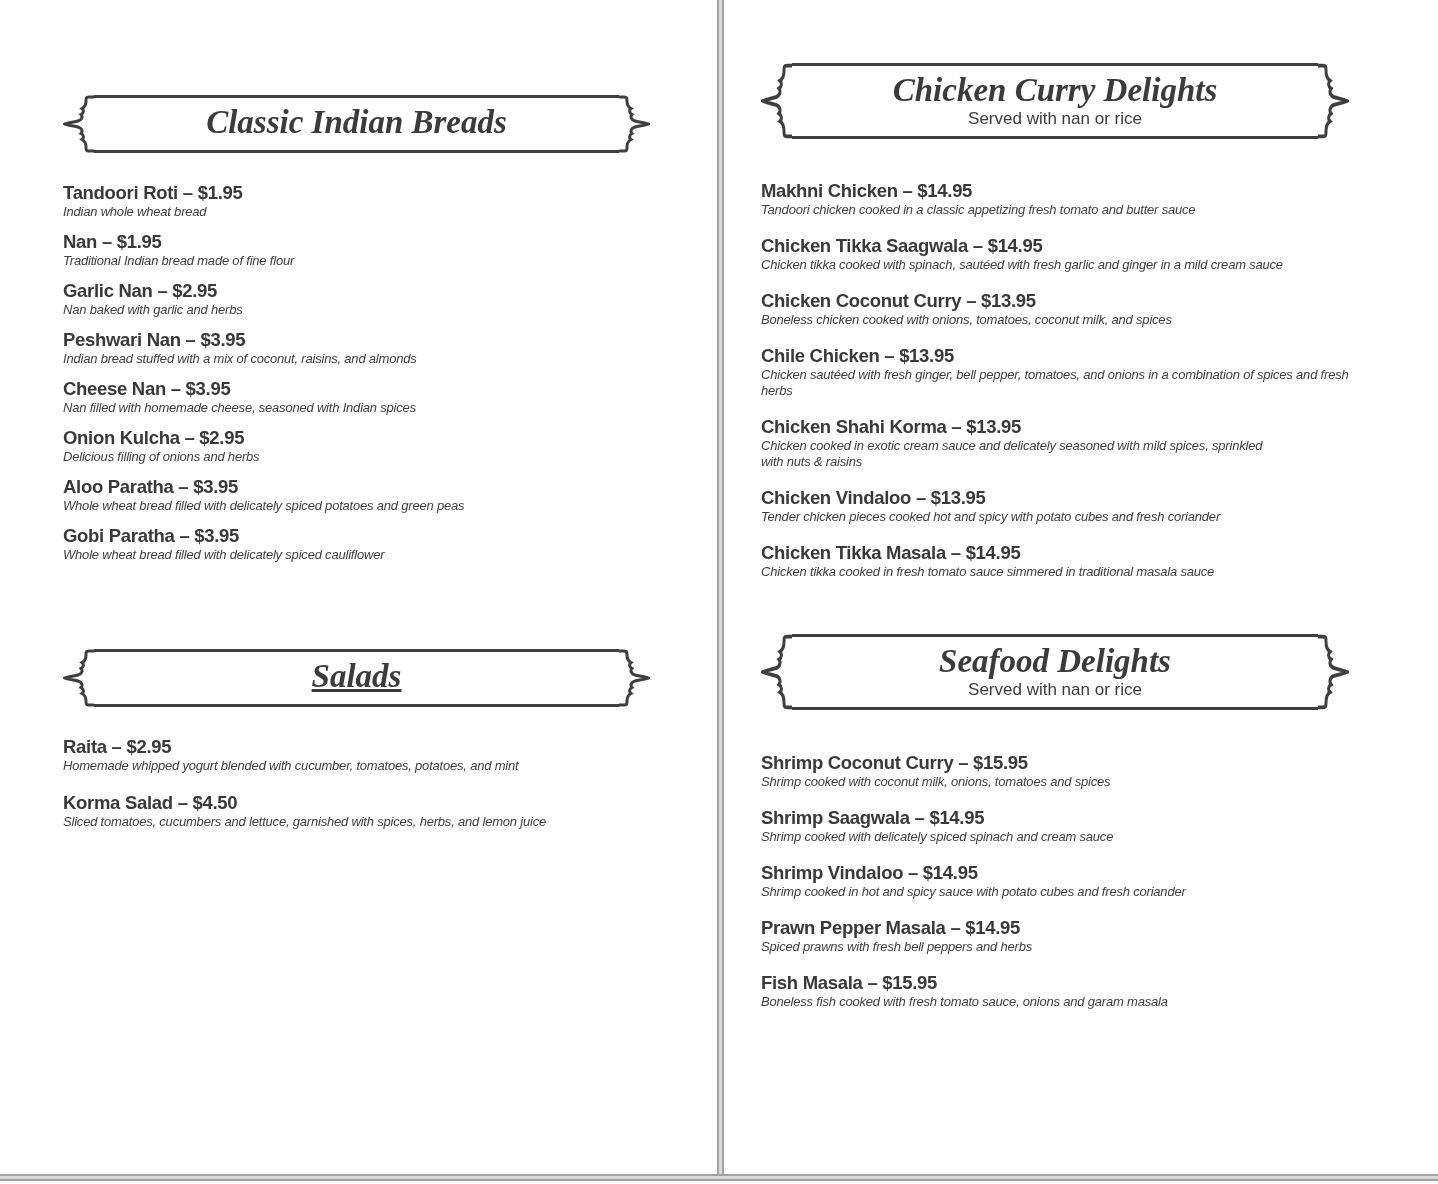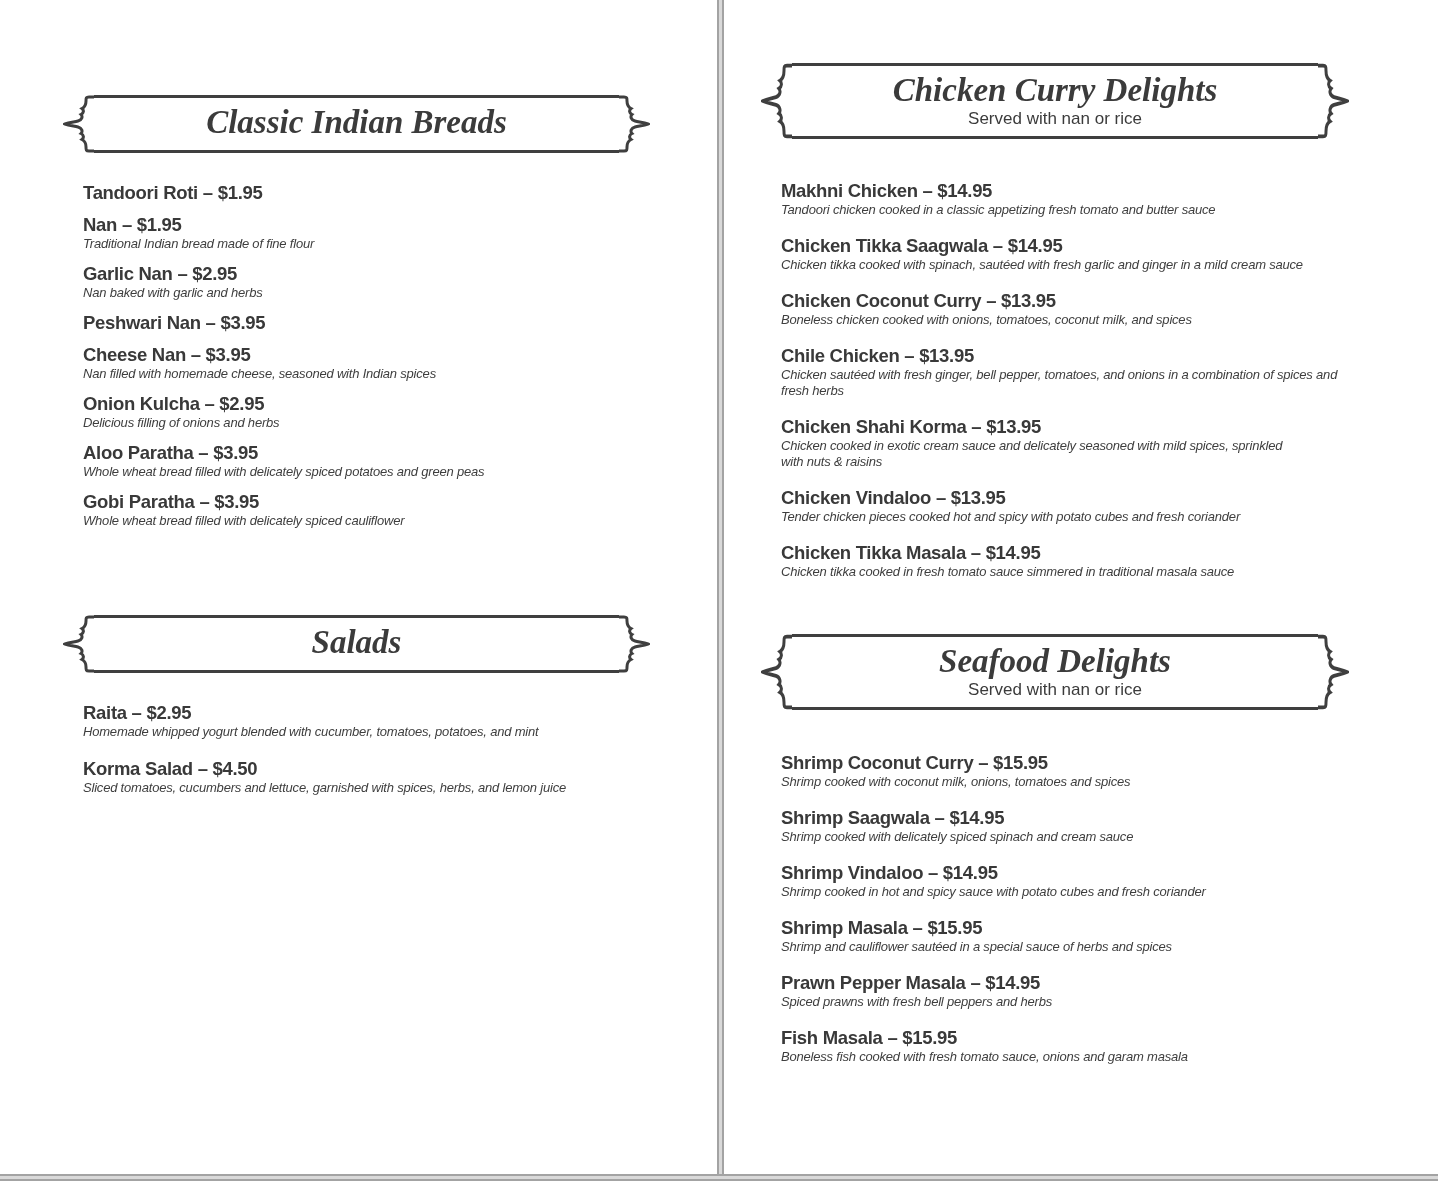--- a/index.html
+++ b/index.html
@@ -34,29 +34,29 @@
     color:#3b3b3b;
   }
   .banner-subtitle {
     font-size:17px; line-height:20px;
     color:#3b3b3b;
   }
   .banner-subtitle:empty { display:none; }
 
   
   .page-left  section:nth-of-type(1) .banner { margin-top:95px; }
-  .page-left  section:nth-of-type(2) .banner { margin-top:86px; }
+  .page-left  section:nth-of-type(2) .banner { margin-top:86px;text-decoration:underline; }
   .page-right section:nth-of-type(1) .banner { margin-top:63px; }
   .page-right section:nth-of-type(2) .banner { margin-top:54px; }
 
   .page-left  .items { margin-top:29px; }
   .page-right .items { margin-top:41px; }
   .page-right section:nth-of-type(2) .items { margin-top:42px; }
 
-  .menu-item { margin-bottom:11px;margin-left:20px; }
+  .menu-item { margin-bottom:11px; }
   .page-right .menu-item { margin-bottom:17px; }
   .page-left section:nth-of-type(2) .menu-item { margin-bottom:18px; }
 
   .item-title {
     font-size:18.5px; font-weight:bold; line-height:21px;
     letter-spacing:-0.3px; color:#393939;
   }
   .item-desc {
     font-size:13px; font-style:italic; line-height:16px;
     letter-spacing:-0.2px; margin-top:1px;
@@ -99,20 +99,21 @@
           </svg>
         </span>
     </div>
     <div class="items">
   <div class="menu-item">
     <div class="item-title">
       <span class="item-name">Tandoori Roti</span>
       <span class="item-sep">–</span>
       <span class="item-price">$1.95</span>
     </div>
+    <div class="item-desc">Indian whole wheat bread</div>
   </div>
 
   <div class="menu-item">
     <div class="item-title">
       <span class="item-name">Nan</span>
       <span class="item-sep">–</span>
       <span class="item-price">$1.95</span>
     </div>
     <div class="item-desc">Traditional Indian bread made of fine flour</div>
   </div>
@@ -125,20 +126,21 @@
     </div>
     <div class="item-desc">Nan baked with garlic and herbs</div>
   </div>
 
   <div class="menu-item">
     <div class="item-title">
       <span class="item-name">Peshwari Nan</span>
       <span class="item-sep">–</span>
       <span class="item-price">$3.95</span>
     </div>
+    <div class="item-desc">Indian bread stuffed with a mix of coconut, raisins, and almonds</div>
   </div>
 
   <div class="menu-item">
     <div class="item-title">
       <span class="item-name">Cheese Nan</span>
       <span class="item-sep">–</span>
       <span class="item-price">$3.95</span>
     </div>
     <div class="item-desc">Nan filled with homemade cheese, seasoned with Indian spices</div>
   </div>
@@ -335,42 +337,34 @@
 
   <div class="menu-item">
     <div class="item-title">
       <span class="item-name">Shrimp Vindaloo</span>
       <span class="item-sep">–</span>
       <span class="item-price">$14.95</span>
     </div>
     <div class="item-desc">Shrimp cooked in hot and spicy sauce with potato cubes and fresh coriander</div>
   </div>
 
-  <div class="menu-item">
-    <div class="item-title">
-      <span class="item-name">Shrimp Masala</span>
+
+  <div class="menu-item">
+    <div class="item-title">
+      <span class="item-name">Prawn Pepper Masala</span>
+      <span class="item-sep">–</span>
+      <span class="item-price">$14.95</span>
+    </div>
+    <div class="item-desc">Spiced prawns with fresh bell peppers and herbs</div>
+  </div>
+
+  <div class="menu-item">
+    <div class="item-title">
+      <span class="item-name">Fish Masala</span>
       <span class="item-sep">–</span>
       <span class="item-price">$15.95</span>
     </div>
-    <div class="item-desc">Shrimp and cauliflower sautéed in a special sauce of herbs and spices</div>
-  </div>
-
-  <div class="menu-item">
-    <div class="item-title">
-      <span class="item-name">Prawn Pepper Masala</span>
-      <span class="item-sep">–</span>
-      <span class="item-price">$14.95</span>
-    </div>
-    <div class="item-desc">Spiced prawns with fresh bell peppers and herbs</div>
-  </div>
-
-  <div class="menu-item">
-    <div class="item-title">
-      <span class="item-name">Fish Masala</span>
-      <span class="item-sep">–</span>
-      <span class="item-price">$15.95</span>
-    </div>
     <div class="item-desc">Boneless fish cooked with fresh tomato sauce, onions and garam masala</div>
   </div>
 </div>
   </section>
 </div>
 <div class="h-rule"></div>
 
 </body></html>

